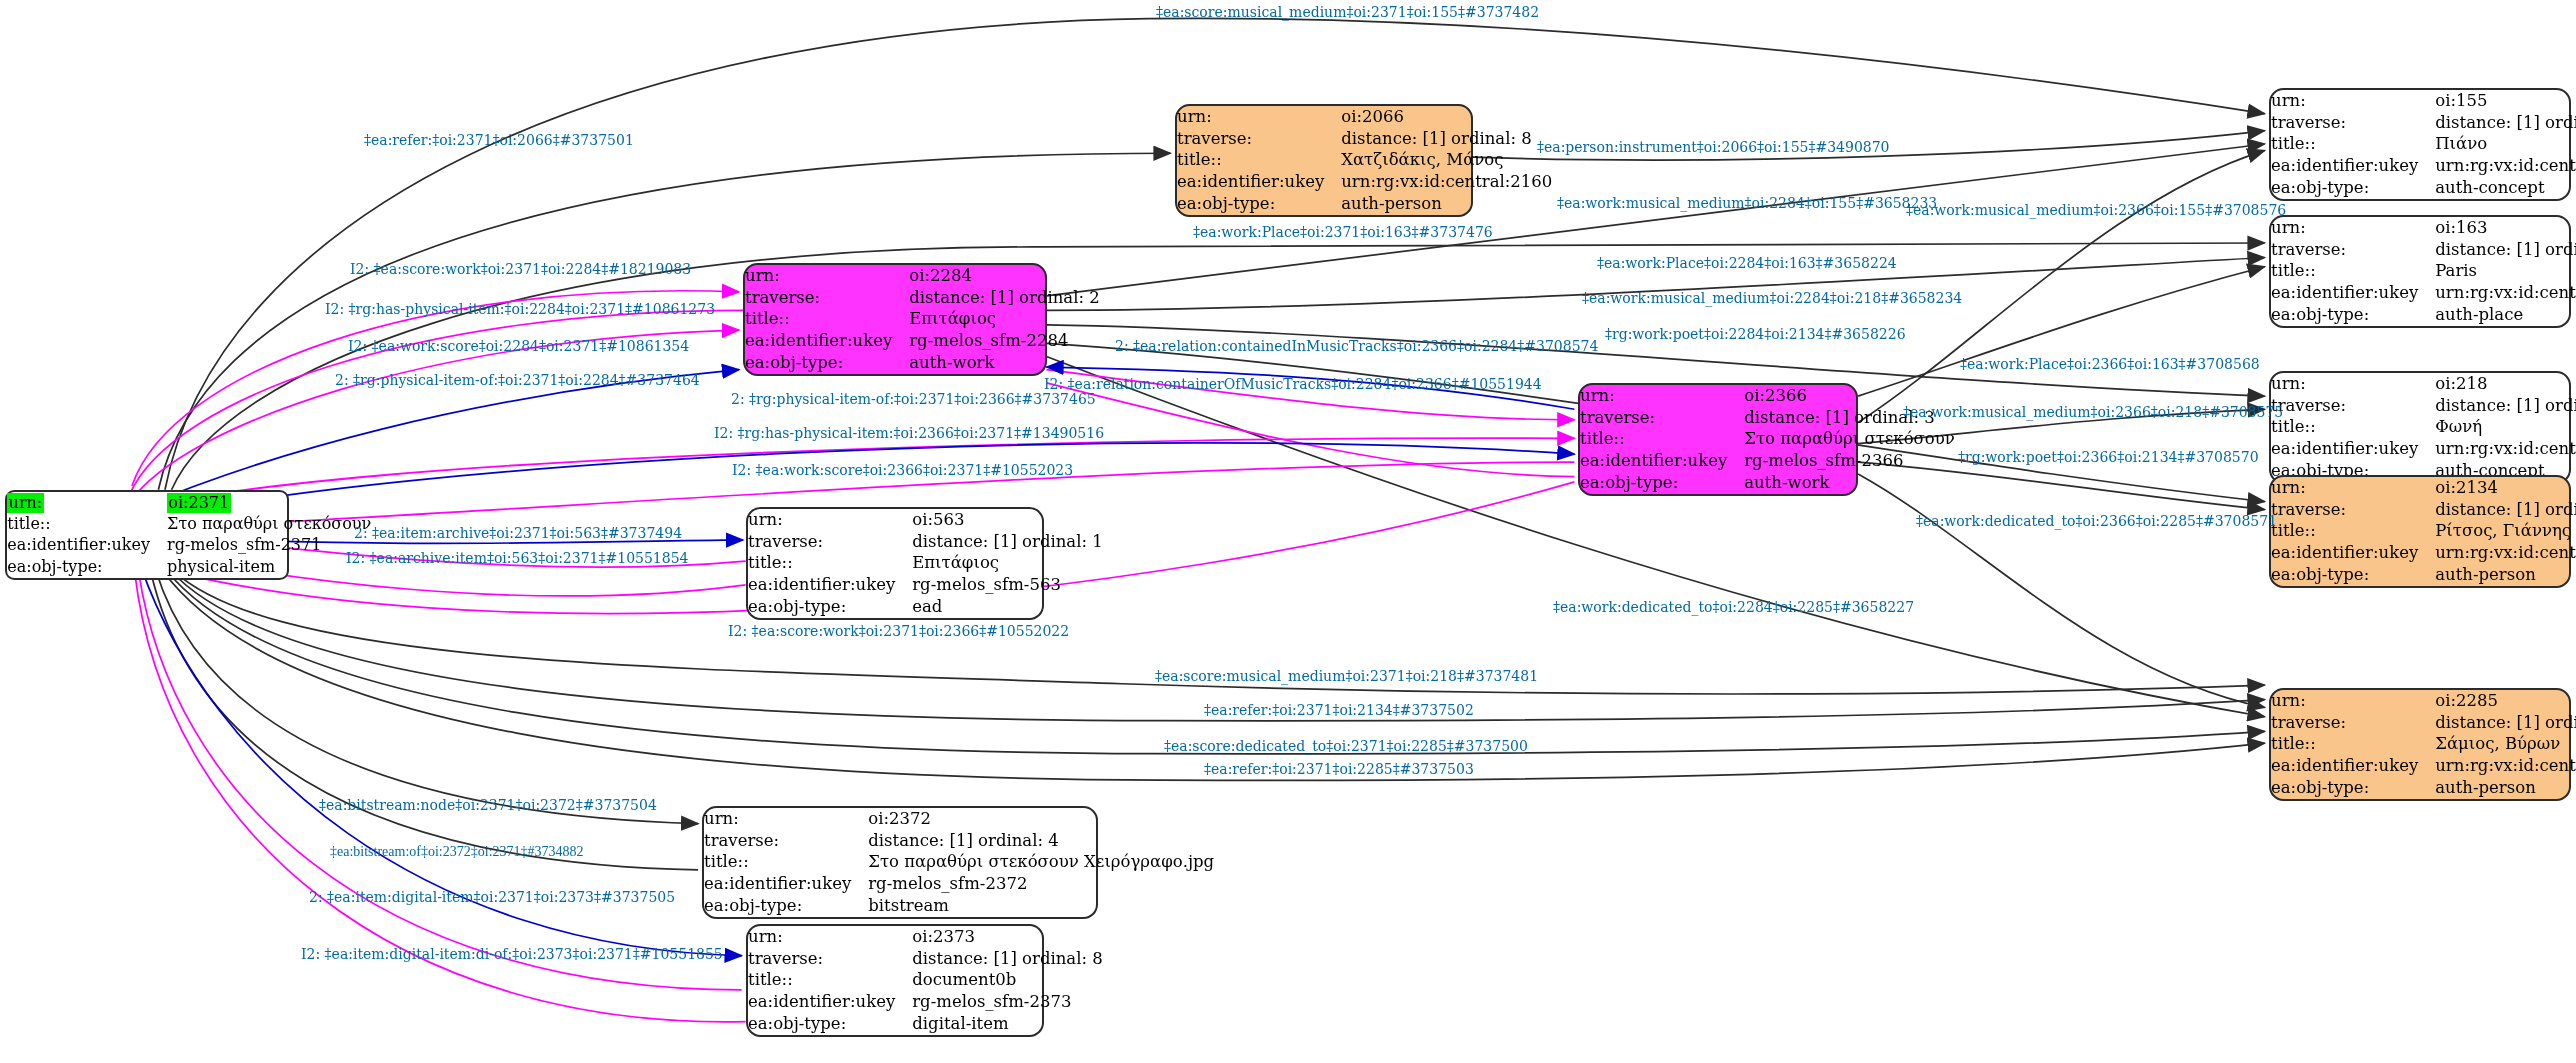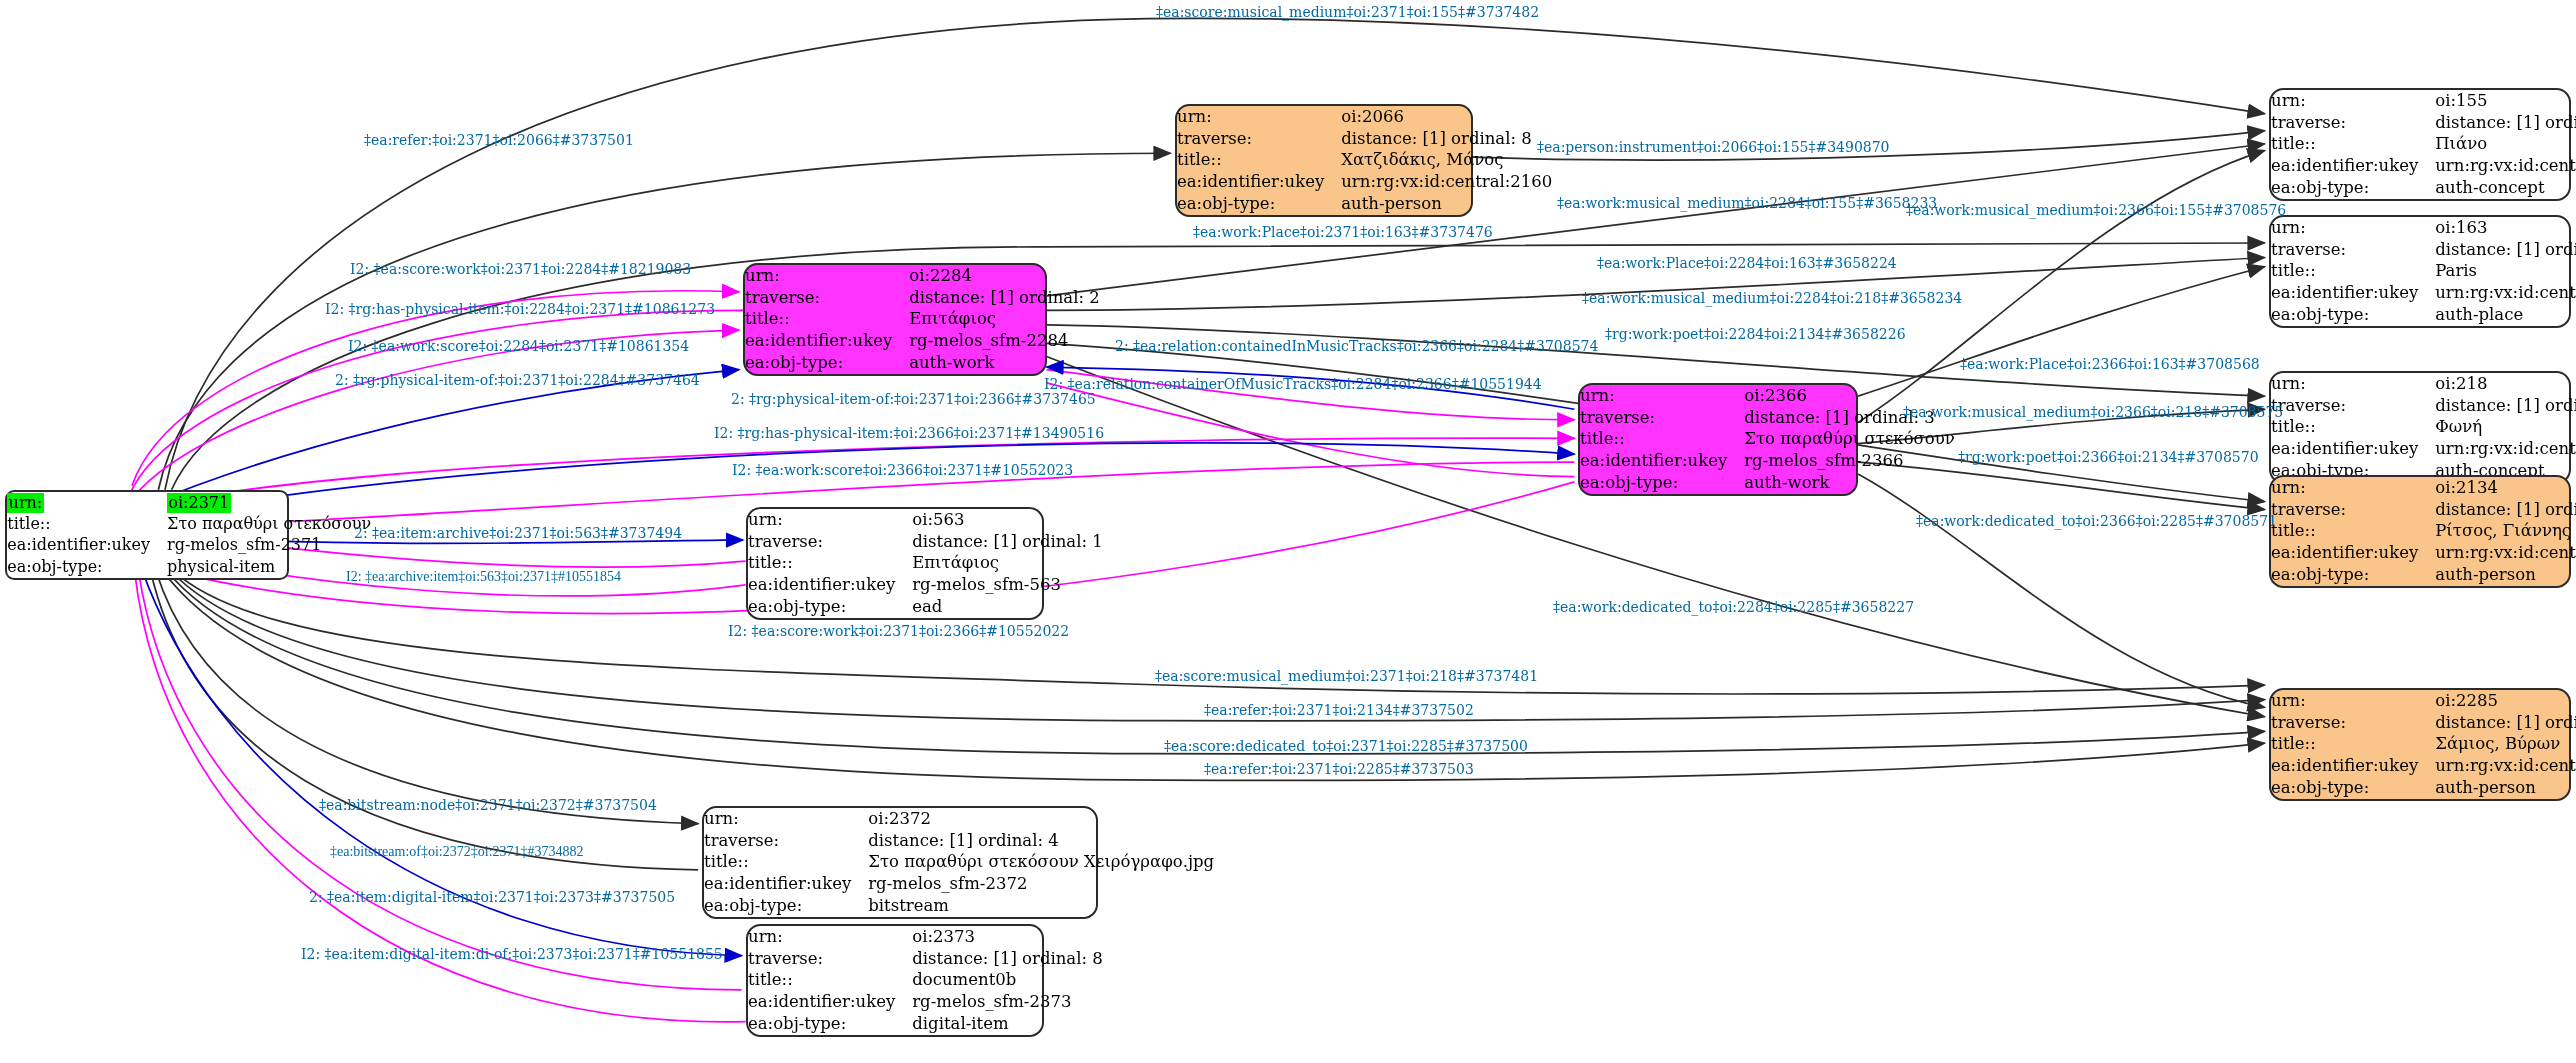--- a/index.html
+++ b/index.html
@@ -392,21 +392,21 @@
       <div class="edge-label" style="left: 1960px; top: 356px;">‡ea:work:Place‡oi:2366‡oi:163‡#3708568</div>
       <div class="edge-label" style="left: 731px; top: 391px;">2: ‡rg:physical-item-of:‡oi:2371‡oi:2366‡#3737465</div>
       <div class="edge-label" style="left: 1115px; top: 338px;">2: ‡ea:relation:containedInMusicTracks‡oi:2366‡oi:2284‡#3708574</div>
       <div class="edge-label" style="left: 1903px; top: 404px;">‡ea:work:musical_medium‡oi:2366‡oi:218‡#3708575</div>
       <div class="edge-label" style="left: 1044px; top: 376px;">I2: ‡ea:relation:containerOfMusicTracks‡oi:2284‡oi:2366‡#10551944</div>
       <div class="edge-label" style="left: 714px; top: 425px;">I2: ‡rg:has-physical-item:‡oi:2366‡oi:2371‡#13490516</div>
       <div class="edge-label" style="left: 1958px; top: 449px;">‡rg:work:poet‡oi:2366‡oi:2134‡#3708570</div>
       <div class="edge-label" style="left: 732px; top: 462px;">I2: ‡ea:work:score‡oi:2366‡oi:2371‡#10552023</div>
       <div class="edge-label" style="left: 1916px; top: 513px;">‡ea:work:dedicated_to‡oi:2366‡oi:2285‡#3708571</div>
       <div class="edge-label" style="left: 354px; top: 525px;">2: ‡ea:item:archive‡oi:2371‡oi:563‡#3737494</div>
-      <div class="edge-label" style="left: 346px; top: 568px; font-family: Liberation Serif, serif;">I2: ‡ea:archive:item‡oi:563‡oi:2371‡#10551854</div>
+      <div class="edge-label" style="left: 346px; top: 550px;">I2: ‡ea:archive:item‡oi:563‡oi:2371‡#10551854</div>
       <div class="edge-label" style="left: 1553px; top: 599px;">‡ea:work:dedicated_to‡oi:2284‡oi:2285‡#3658227</div>
       <div class="edge-label" style="left: 728px; top: 623px;">I2: ‡ea:score:work‡oi:2371‡oi:2366‡#10552022</div>
       <div class="edge-label" style="left: 1155px; top: 668px;">‡ea:score:musical_medium‡oi:2371‡oi:218‡#3737481</div>
       <div class="edge-label" style="left: 1204px; top: 702px;">‡ea:refer:‡oi:2371‡oi:2134‡#3737502</div>
       <div class="edge-label" style="left: 1164px; top: 738px;">‡ea:score:dedicated_to‡oi:2371‡oi:2285‡#3737500</div>
       <div class="edge-label" style="left: 1204px; top: 761px;">‡ea:refer:‡oi:2371‡oi:2285‡#3737503</div>
       <div class="edge-label" style="left: 319px; top: 797px;">‡ea:bitstream:node‡oi:2371‡oi:2372‡#3737504</div>
       <div class="edge-label" style="left: 330px; top: 843px; font-family: Liberation Serif, serif;">‡ea:bitstream:of‡oi:2372‡oi:2371‡#3734882</div>
       <div class="edge-label" style="left: 309px; top: 889px;">2: ‡ea:item:digital-item‡oi:2371‡oi:2373‡#3737505</div>
       <div class="edge-label" style="left: 301px; top: 946px;">I2: ‡ea:item:digital-item:di-of:‡oi:2373‡oi:2371‡#10551855</div>

